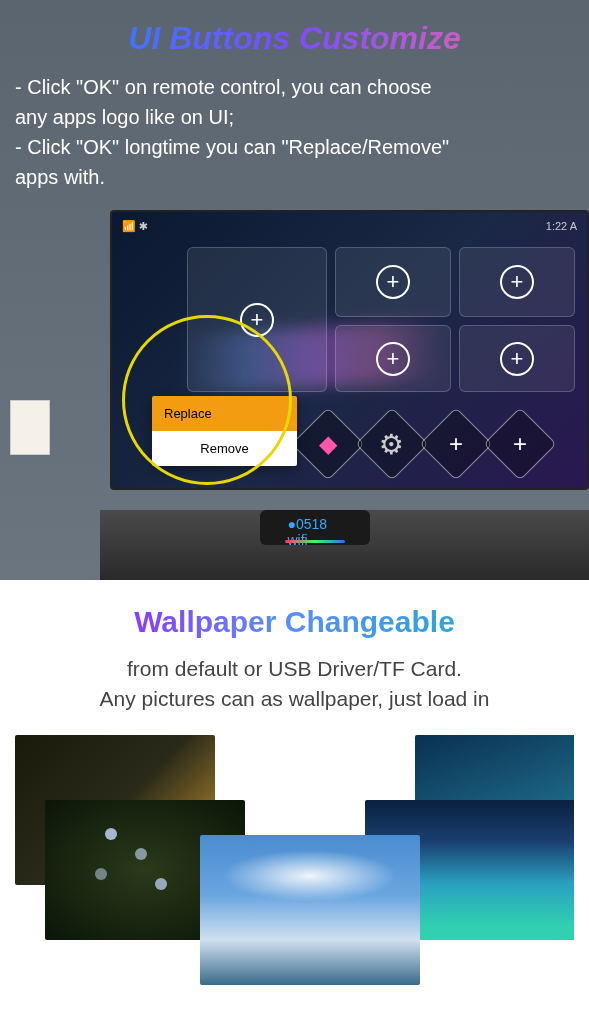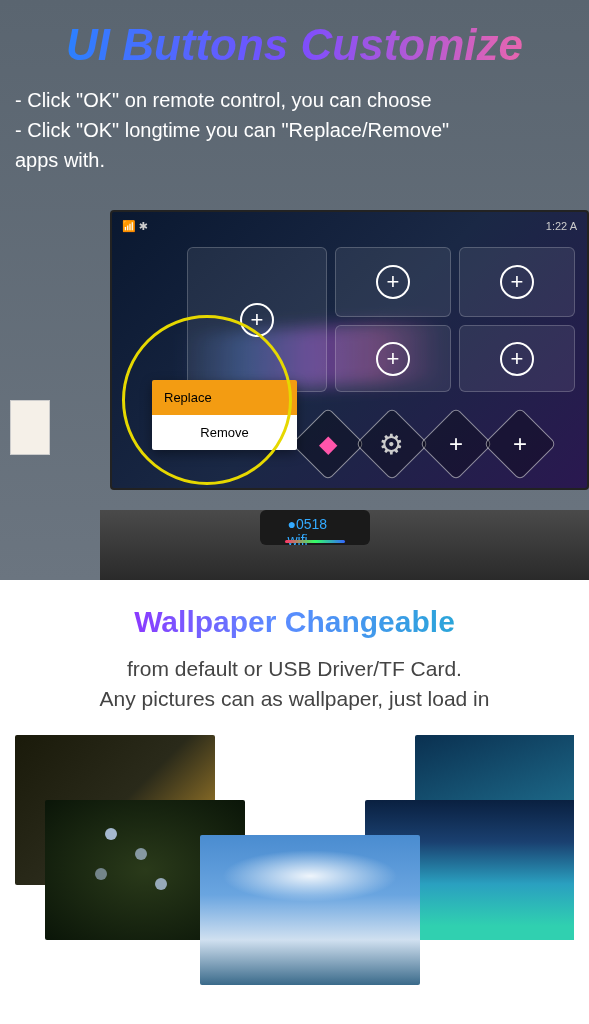--- a/index.html
+++ b/index.html
@@ -7,21 +7,21 @@
 
 
 .section1 {
   background: linear-gradient(to bottom, #5a6570 0%, #6b7580 100%);
   padding: 20px 15px 0 15px;
   position: relative;
   height: 580px;
   overflow: hidden;
 }
 .title1 {
-  font-size: 44px;
+  font-size: 32px;
   font-weight: bold;
   font-style: italic;
   text-align: center;
   background: linear-gradient(90deg, #1a8cff 0%, #7a4dff 50%, #ff6b9d 100%);
   -webkit-background-clip: text;
   background-clip: text;
   color: transparent;
   margin-bottom: 15px;
 }
 .instructions {
@@ -117,21 +117,21 @@
   transform: rotate(-45deg);
   color: #fff;
   font-size: 24px;
   display: flex;
   align-items: center;
   justify-content: center;
 }
 .context-menu {
   position: absolute;
   left: 40px;
-  bottom: 38px;
+  bottom: 22px;
   width: 145px;
   border-radius: 2px;
   overflow: hidden;
   box-shadow: 0 4px 12px rgba(0,0,0,0.4);
 }
 .menu-item {
   padding: 10px 12px;
   font-size: 13px;
 }
 .menu-item.selected { background: #f39c12; color: #000; font-weight: 500; }
@@ -240,20 +240,21 @@
 .g5 { left: 185px; top: 100px; width: 220px; height: 150px; background: linear-gradient(to bottom, #4a8cd0 0%, #6aa5e0 40%, #d0e0f0 70%, #3a6a8a 100%); }
 .g5::before { content: ''; position: absolute; top: 10%; left: 10%; width: 80%; height: 35%; background: radial-gradient(ellipse, #fff 0%, rgba(255,255,255,0) 70%); opacity: 0.9; }
 </style>
 </head>
 <body>
 
 <div class="section1">
   <div class="title1">UI Buttons Customize</div>
   <div class="instructions">
     <div>- Click "OK" on remote control, you can choose</div>
+    <div>  any apps logo like on UI;</div>
     <div>- Click "OK" longtime you can "Replace/Remove"</div>
     <div>  apps with.</div>
   </div>
 
   <div class="wall-art"></div>
 
   <div class="tv-screen">
     <div class="tv-statusbar">
       <span>📶 ✱</span>
       <span>1:22 A</span>

